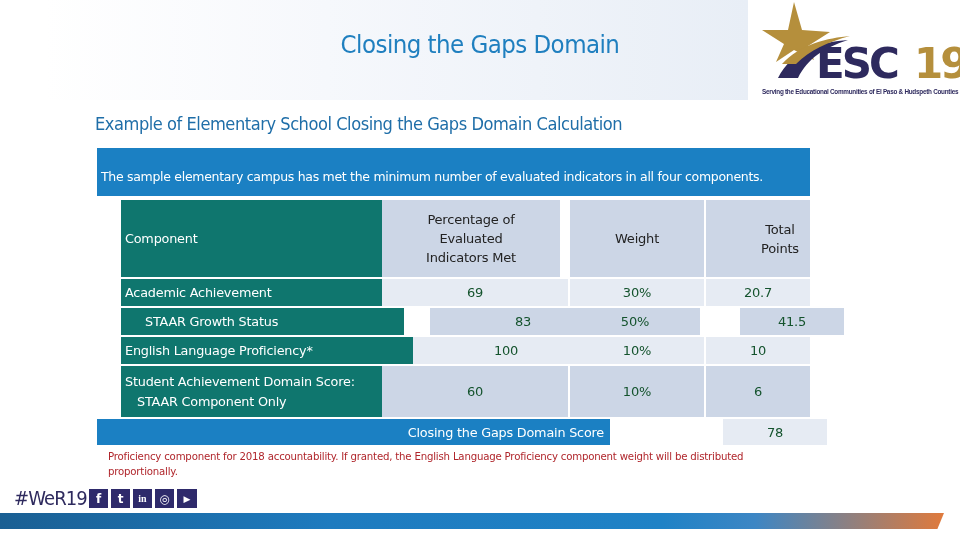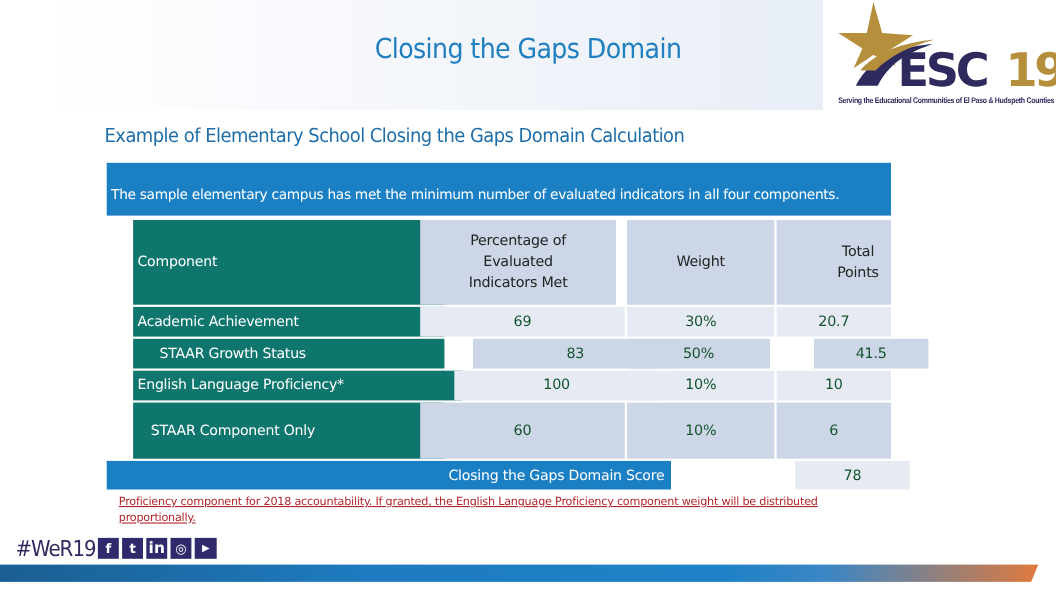--- a/index.html
+++ b/index.html
@@ -44,21 +44,21 @@
   .cell.hdr { background: #ccd6e6; font-size: 13px; line-height: 19px; color: #222; }
   .cell.light { background: #e6ebf3; }
   .cell.dark { background: #ccd6e6; }
   .cell.total-label { background: #1b80c3; color: #fff; justify-content: flex-end; padding-right: 6px; font-size: 12.8px; }
 
   .footnote {
     position: absolute; left: 104px; top: 449px; width: 700px;
     font-family: "DejaVu Sans", sans-serif; font-size: 10.2px; line-height: 15px; color: #b0262c;
     letter-spacing: -0.2px;
   }
-  .footnote .ind { padding-left: 4px; display: block; text-decoration: underline; }
+  .footnote .ind { padding-left: 4px; display: block; }
 
   .hashtag {
     position: absolute; left: 14px; top: 486px;
     font-family: "DejaVu Sans", sans-serif; font-size: 20px; color: #2e2a5e; letter-spacing: -1px;
     transform: scaleX(0.9); transform-origin: left;
   }
   .social { position: absolute; top: 489px; height: 20px; display: flex; gap: 3px; left: 89px; }
   .social .ico { width: 19px; height: 19px; background: #2e2a6b; color: #fff; display: flex;
                  align-items: center; justify-content: center; font-weight: bold; font-size: 12px;
                  font-family: "DejaVu Sans", sans-serif; }
@@ -106,37 +106,38 @@
   <div class="cell dark" style="left:285px;top:160px;width:186px;height:27px;margin-left:48px;">83</div>
   <div class="cell dark" style="left:473px;top:160px;width:130px;height:27px;">50%</div>
   <div class="cell dark" style="left:609px;top:160px;width:104px;height:27px;margin-left:34px;">41.5</div>
 
   <div class="cell label" style="left:0;top:189px;width:299px;height:27px;">English Language Proficiency*</div>
   <div class="cell light" style="left:285px;top:189px;width:186px;height:27px;margin-left:31px;">100</div>
   <div class="cell light" style="left:473px;top:189px;width:134px;height:27px;">10%</div>
   <div class="cell light" style="left:609px;top:189px;width:104px;height:27px;">10</div>
 
   <div class="cell label" style="left:0;top:218px;width:283px;height:51px;flex-direction:column;align-items:flex-start;justify-content:center;line-height:20px;">
+    <span>Student Achievement Domain Score:</span>
     <span style="padding-left:12px;">STAAR Component Only</span>
   </div>
   <div class="cell dark" style="left:285px;top:218px;width:186px;height:51px;">60</div>
   <div class="cell dark" style="left:473px;top:218px;width:134px;height:51px;">10%</div>
   <div class="cell dark" style="left:609px;top:218px;width:104px;height:51px;">6</div>
 
   <div class="cell total-label" style="left:0;top:271px;width:513px;height:26px;">Closing the Gaps Domain Score</div>
   <div class="cell light" style="left:626px;top:271px;width:104px;height:26px;">78</div>
 </div>
 
 <div class="footnote">
   <span class="ind">Proficiency component for 2018 accountability. If granted, the English Language Proficiency component weight will be distributed</span>
   <span class="ind">proportionally.</span>
 </div>
 
 <div class="hashtag">#WeR19</div>
 <div class="social">
   <div class="ico">f</div>
   <div class="ico">t</div>
-  <div class="ico" style="font-size:14px;">in</div>
+  <div class="ico" style="font-size:10px;font-family:Liberation Serif, serif;">in</div>
   <div class="ico">◎</div>
   <div class="ico yt" style="font-size:9px;">▶</div>
 </div>
 
 <div class="bottom-bar"></div>
 
 </body></html>

